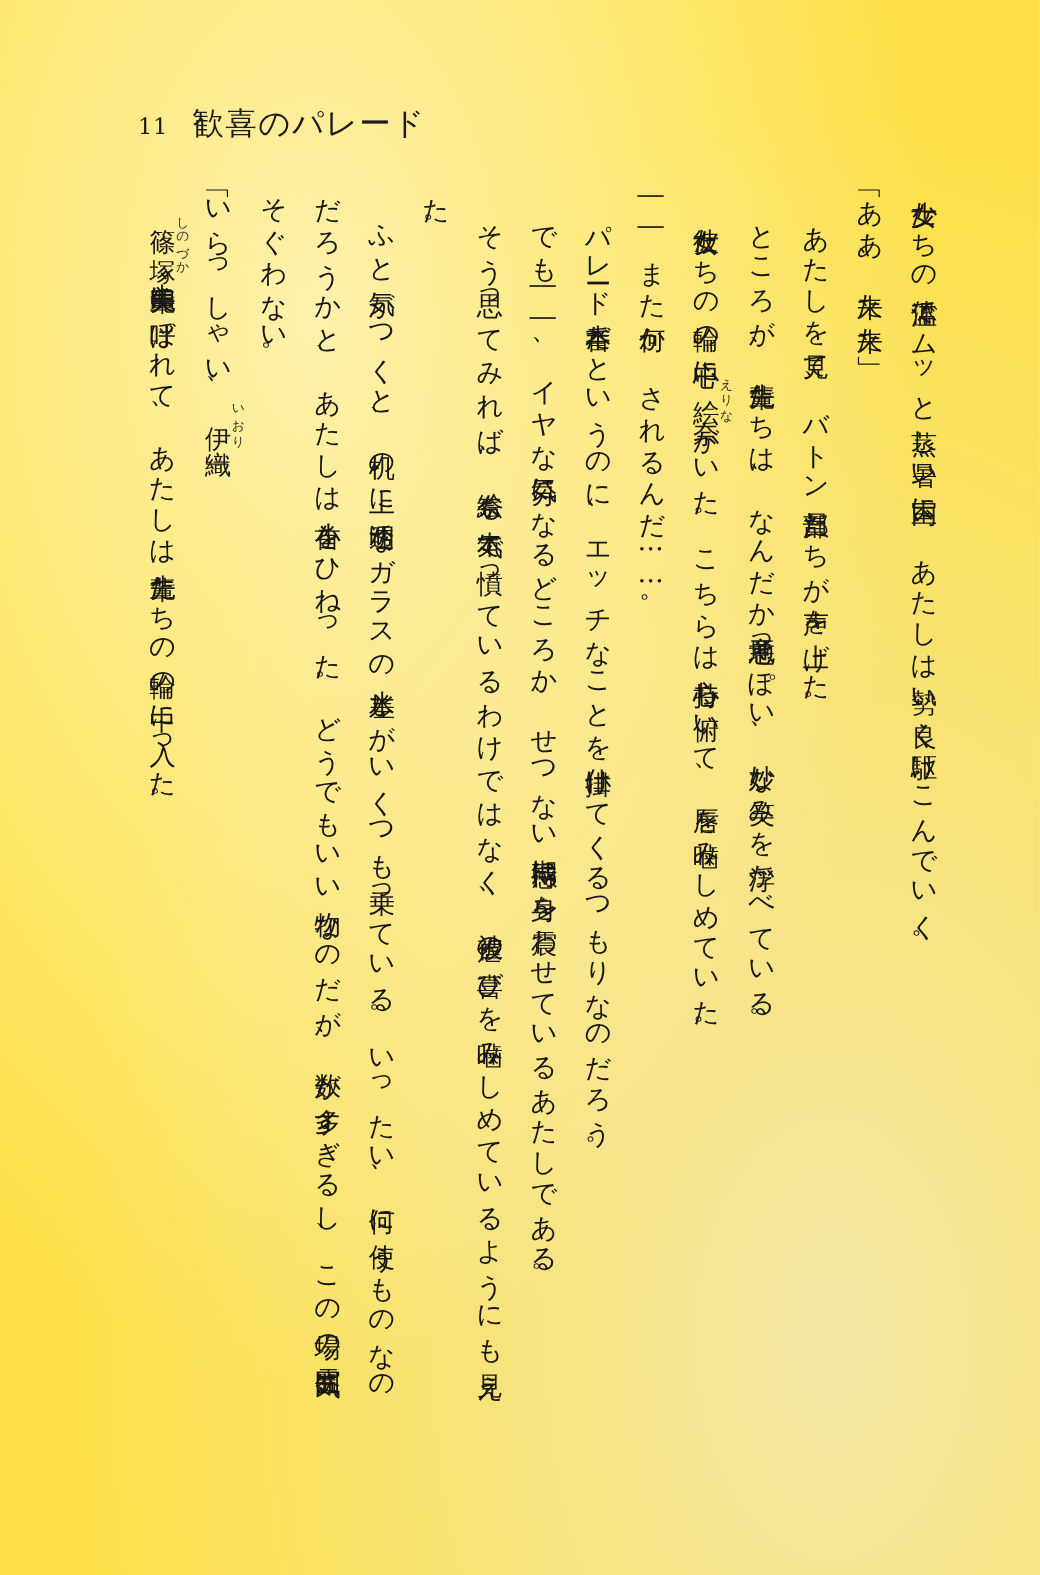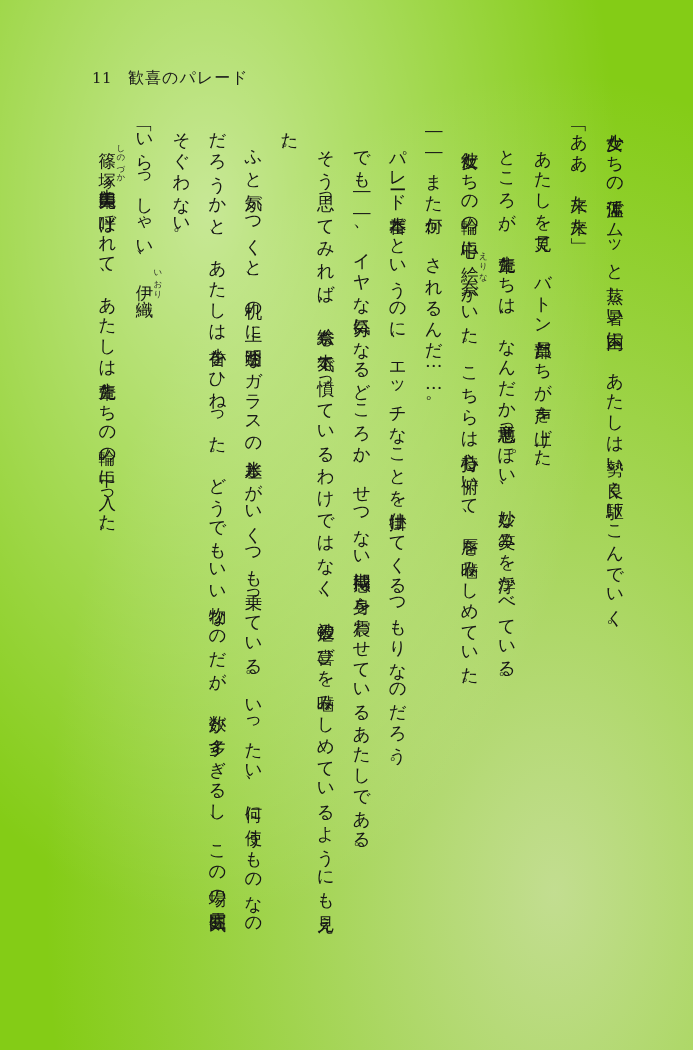--- a/index.html
+++ b/index.html
@@ -11,21 +11,21 @@
     height: 1050px;
     background: #f2f0ec;
     font-family: "DejaVu Serif", "Liberation Serif", serif;
     overflow: hidden;
   }
 
   .page {
     position: relative;
     width: 693px;
     height: 1050px;
-    background: #84cc16;
+    background: #fde047;
   }
 
   
   .page::before {
     content: "";
     position: absolute;
     inset: 0;
     background:
       radial-gradient(ellipse at 30% 20%, rgba(255,255,255,0.55), rgba(255,255,255,0) 60%),
       radial-gradient(ellipse at 80% 85%, rgba(236,233,226,0.6), rgba(255,255,255,0) 65%);
@@ -40,21 +40,21 @@
     display: flex;
     align-items: baseline;
     gap: 16px;
     color: #1b1b1b;
   }
   .folio {
     font-size: 15px;
     letter-spacing: 0.5px;
   }
   .chapter-title {
-    font-size: 16px;
+    font-size: 21px;
     letter-spacing: 1px;
   }
 
   
   .body-text {
     position: absolute;
     top: 120px;
     right: 60px;
     height: 805px;
     width: 560px;

